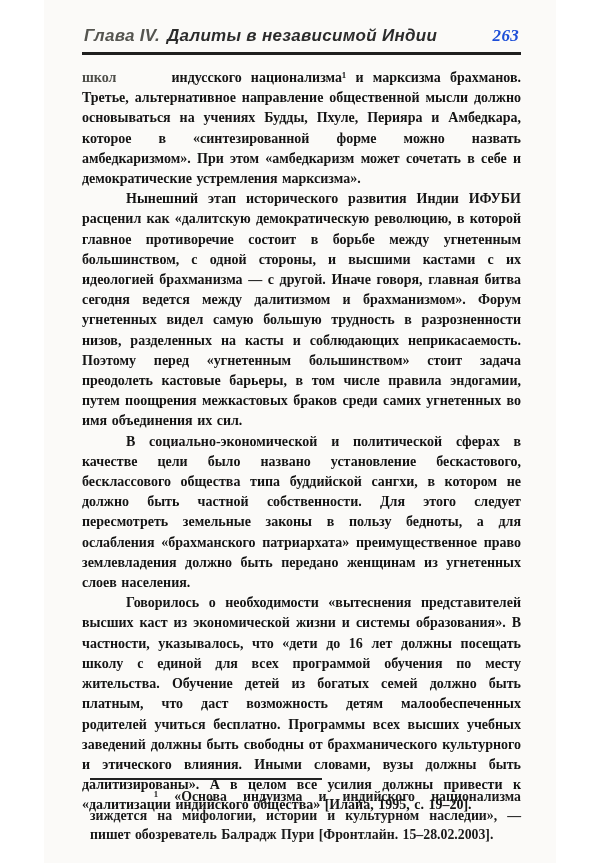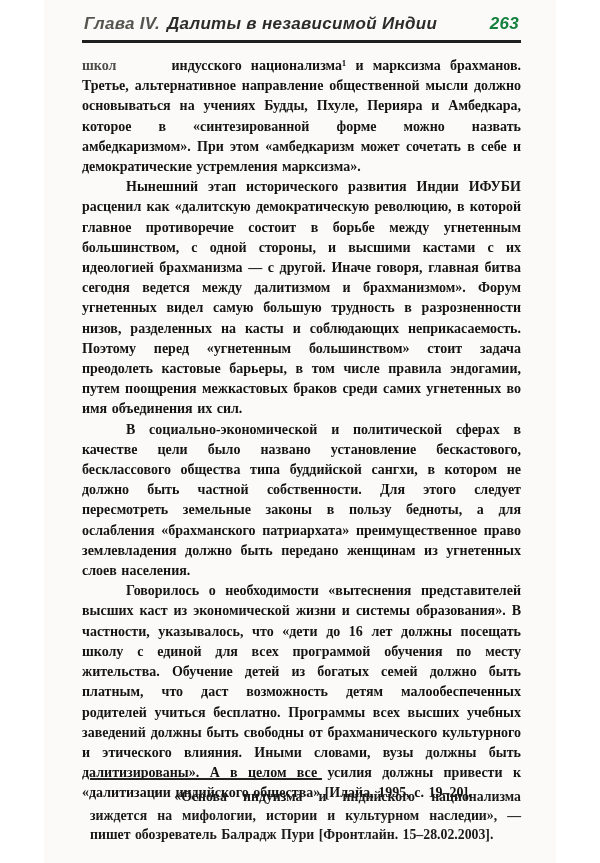--- a/index.html
+++ b/index.html
@@ -7,21 +7,21 @@
     padding: 0;
     background: #ffffff;
   }
   .page {
     position: relative;
     width: 512px;
     height: 863px;
     margin: 0 auto;
     background: #fbfaf8;
     box-sizing: border-box;
-    padding: 12px 35px 0 38px;
+    padding: 24px 35px 0 38px;
     color: #151515;
     overflow: hidden;
   }
   
   .running-head {
     display: flex;
     align-items: baseline;
     font-family: "Liberation Sans", sans-serif;
     font-style: italic;
     font-weight: 700;
@@ -35,21 +35,22 @@
     color: #555550;
     margin-right: 7px;
     white-space: nowrap;
   }
   .running-head .title {
     white-space: nowrap;
     text-align: center;
   }
   .running-head .pagenum {
     margin-left: auto;
-    color: #15803d;
+    color: #1d4ed8;
+    font-family: Liberation Serif, serif;
   }
   
   .body-text {
     margin-top: 13px;
     font-family: "Liberation Serif", serif;
     font-weight: 700;
     font-size: 14px;
     line-height: 20.2px;
     text-align: justify;
     word-spacing: 1px;

